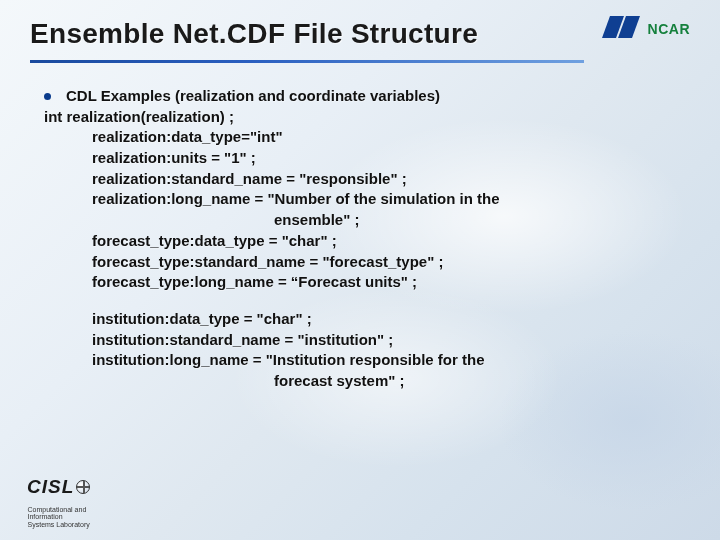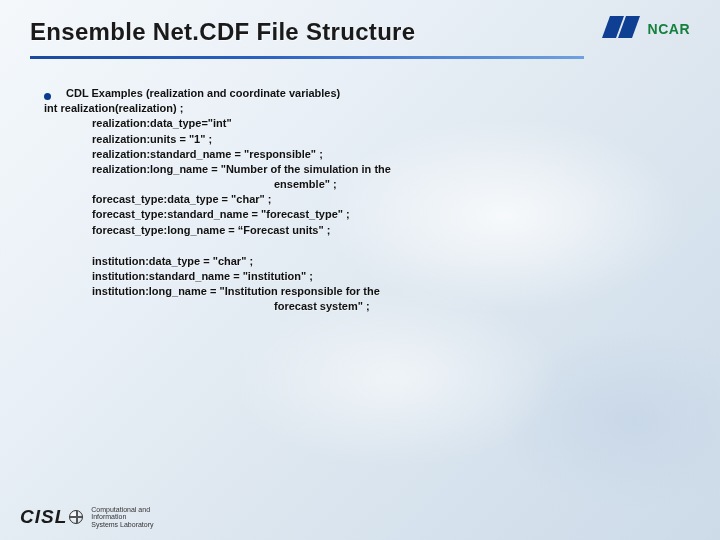--- a/index.html
+++ b/index.html
@@ -17,21 +17,21 @@
       radial-gradient(ellipse 180px 120px at 88% 78%, rgba(200,215,232,0.9), rgba(200,215,232,0) 75%);
     pointer-events: none;
   }
   .header {
     position: absolute; top: 18px; left: 30px; right: 30px;
     display: flex; align-items: flex-start; justify-content: space-between;
   }
   .title-wrap { flex: 1; }
   .title {
     font-family: Arial, sans-serif;
-    font-size: 24px; font-weight: bold; color: #1a1a1a;
+    font-size: 28px; font-weight: bold; color: #1a1a1a;
     letter-spacing: 0.3px;
     text-shadow: 1px 1px 0 rgba(255,255,255,0.6);
     padding-bottom: 8px;
   }
   .title-underline {
     height: 3px;
     background: linear-gradient(90deg, #1a4a9e 0%, #2a5fc0 40%, #6fa0e0 100%);
     margin-top: 2px;
     width: 100%;
   }
@@ -40,38 +40,39 @@
     margin-left: 18px; margin-top: -2px;
   }
   .ncar-mark { color: #0a3b8c; }
   .ncar-text {
     font-family: Arial, sans-serif; font-size: 14px; font-weight: bold;
     letter-spacing: 0.5px; color: #15803d;
   }
   .body {
     position: absolute; top: 86px; left: 44px; right: 36px;
     font-family: Verdana, Arial, sans-serif;
-    font-size: 11px; line-height: 1.38; color: #111;
+    font-size: 15px; line-height: 1.38; color: #111;
     font-weight: 600;
     text-shadow: 0.5px 0.5px 0 rgba(255,255,255,0.4);
   }
   .bullet-line { position: relative; padding-left: 22px; }
   .bullet-dot {
     position: absolute; left: 0; top: 7px;
     width: 7px; height: 7px; border-radius: 50%;
     background: #0a3b8c;
   }
   .ind1 { padding-left: 0; }
   .ind2 { padding-left: 48px; }
   .center-cont { text-align: left; padding-left: 230px; }
   .block-gap { height: 16px; }
   .cisl-logo {
-    position: absolute; left: 20px; bottom: 12px;
+    position: absolute; left: 27px; bottom: 12px;
     display: flex; align-items: center; gap: 8px;
     color: #1a1a1a;
+    flex-direction: column;
   }
   .cisl-mark {
     font-family: Arial, sans-serif; font-size: 19px; font-weight: bold;
     font-style: italic; letter-spacing: 1px;
     display: flex; align-items: center; gap: 2px;
   }
   .cisl-globe {
     width: 14px; height: 14px; border: 1.5px solid #333; border-radius: 50%;
     position: relative; display: inline-block; vertical-align: middle;
     background: radial-gradient(circle at 35% 35%, #fff 0%, #ccd8e6 100%);

